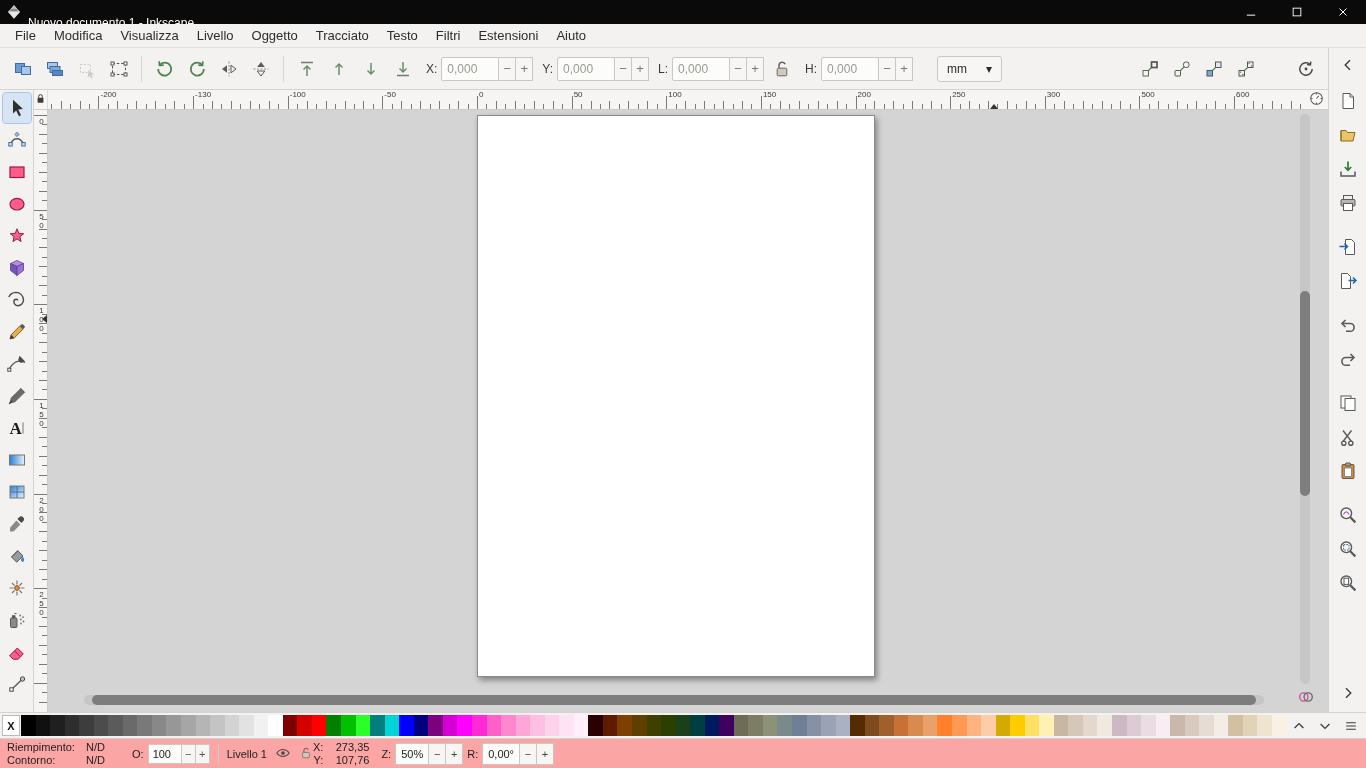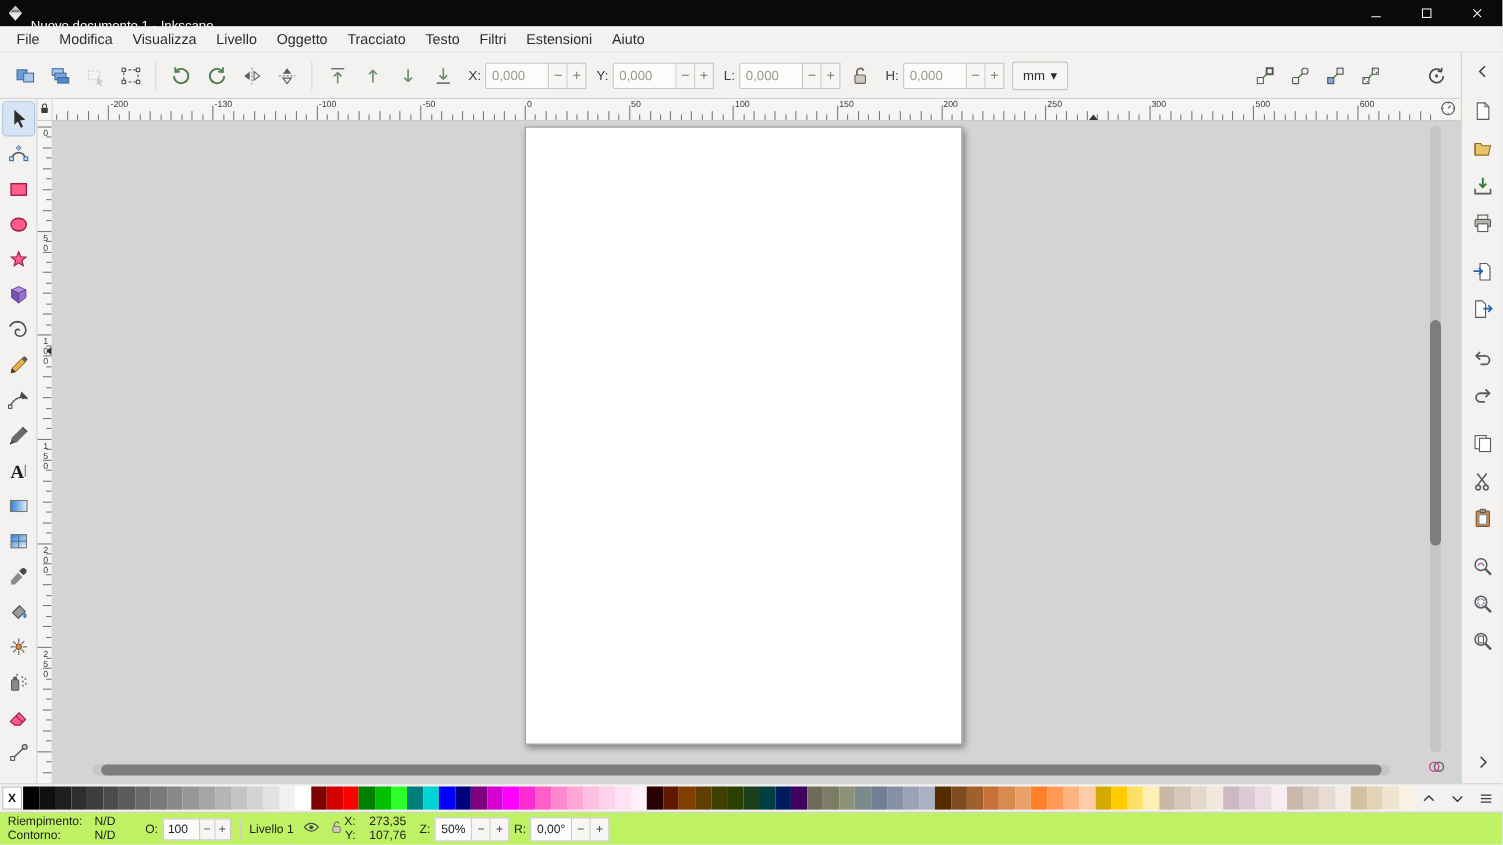--- a/index.html
+++ b/index.html
@@ -29,21 +29,21 @@
   .tc-group { display:flex; gap:3px; align-items:center; }
   .tc-btn { width:29px; height:29px; border-radius:3px; display:flex; align-items:center; justify-content:center; }
   .tc-btn.disabled { opacity:.5; }
   .tc-sep { width:1px; height:26px; background:#d8d5d1; margin:0 5px; }
   .spinfield { display:flex; align-items:center; margin-left:6px; }
   .spinfield label { margin-right:4px; color:#3a3a3a; }
   .spinfield input { width:58px; height:24px; border:1px solid #cbc8c4; border-radius:2px 0 0 2px;
     background:#fcfcfb; color:#9d9992; font-size:12px; padding:0 5px; font-family:inherit; }
   .spin-btn { width:17px; height:24px; border:1px solid #cbc8c4; border-left:none; background:#f7f6f4;
     color:#7c7870; display:flex; align-items:center; justify-content:center; font-size:13px; }
-  .unit-select { height:26px; display:flex; align-items:center; gap:5px; padding:0 9px; margin-left:4px;
+  .unit-select { height:26px; display:flex; align-items:center; gap:19px; padding:0 9px; margin-left:21px;
     border:1px solid #cbc8c4; border-radius:3px; background:#f7f6f4; color:#2c2c2c; }
   .tc-right { margin-left:auto; display:flex; align-items:center; gap:3px; }
   .snap-btn { margin-left:28px; }
 
   
   .main { flex:1; display:flex; min-height:0; }
   .toolbox { width:34px; background:#f3f2f1; border-right:1px solid #d5d3d0; display:flex;
     flex-direction:column; align-items:center; padding-top:3px; gap:2px; }
   .tool-btn { width:28px; height:30px; display:flex; align-items:center; justify-content:center; border-radius:3px; }
   .tool-btn.active { background:#d7e4f4; outline:1px solid #a9c6e8; }
@@ -89,21 +89,21 @@
   
   .palette { height:26px; flex:0 0 26px; background:#f3f2f1; border-top:1px solid #d5d3d0;
     display:flex; align-items:stretch; padding:2px 2px; }
   .swatch.none { width:18px; flex:0 0 18px; background:#fff; color:#111; display:flex; align-items:center;
     justify-content:center; font-size:11px; font-weight:bold; border:1px solid #bbb; }
   .swatches { flex:1; display:flex; margin-left:1px; }
   .swatch { flex:1; }
   .pal-btn { width:26px; flex:0 0 26px; display:flex; align-items:center; justify-content:center; }
 
   
-  .statusbar { height:30px; flex:0 0 30px; background:#bef264; border-top:1px solid #d5d3d0;
+  .statusbar { height:30px; flex:0 0 30px; background:#fca5a5; border-top:1px solid #d5d3d0;
     display:flex; align-items:center; font-size:11px; color:#222; padding-right:6px; }
   .fs-block { display:flex; flex-direction:column; justify-content:center; height:100%; }
   .fs-row { display:flex; line-height:13px; }
   .fs-label { width:86px; padding-left:7px; }
   .fs-value { width:42px; }
   .op-block { display:flex; align-items:center; margin-left:4px; }
   .op-block .zr-label { margin-right:4px; }
   .op-input { width:34px; height:20px; border:1px solid #cbc8c4; background:#fcfcfb; padding:0 4px;
     font-size:11px; color:#222; font-family:inherit; }
   .mini-spin { width:14px; height:20px; display:flex; align-items:center; justify-content:center;

